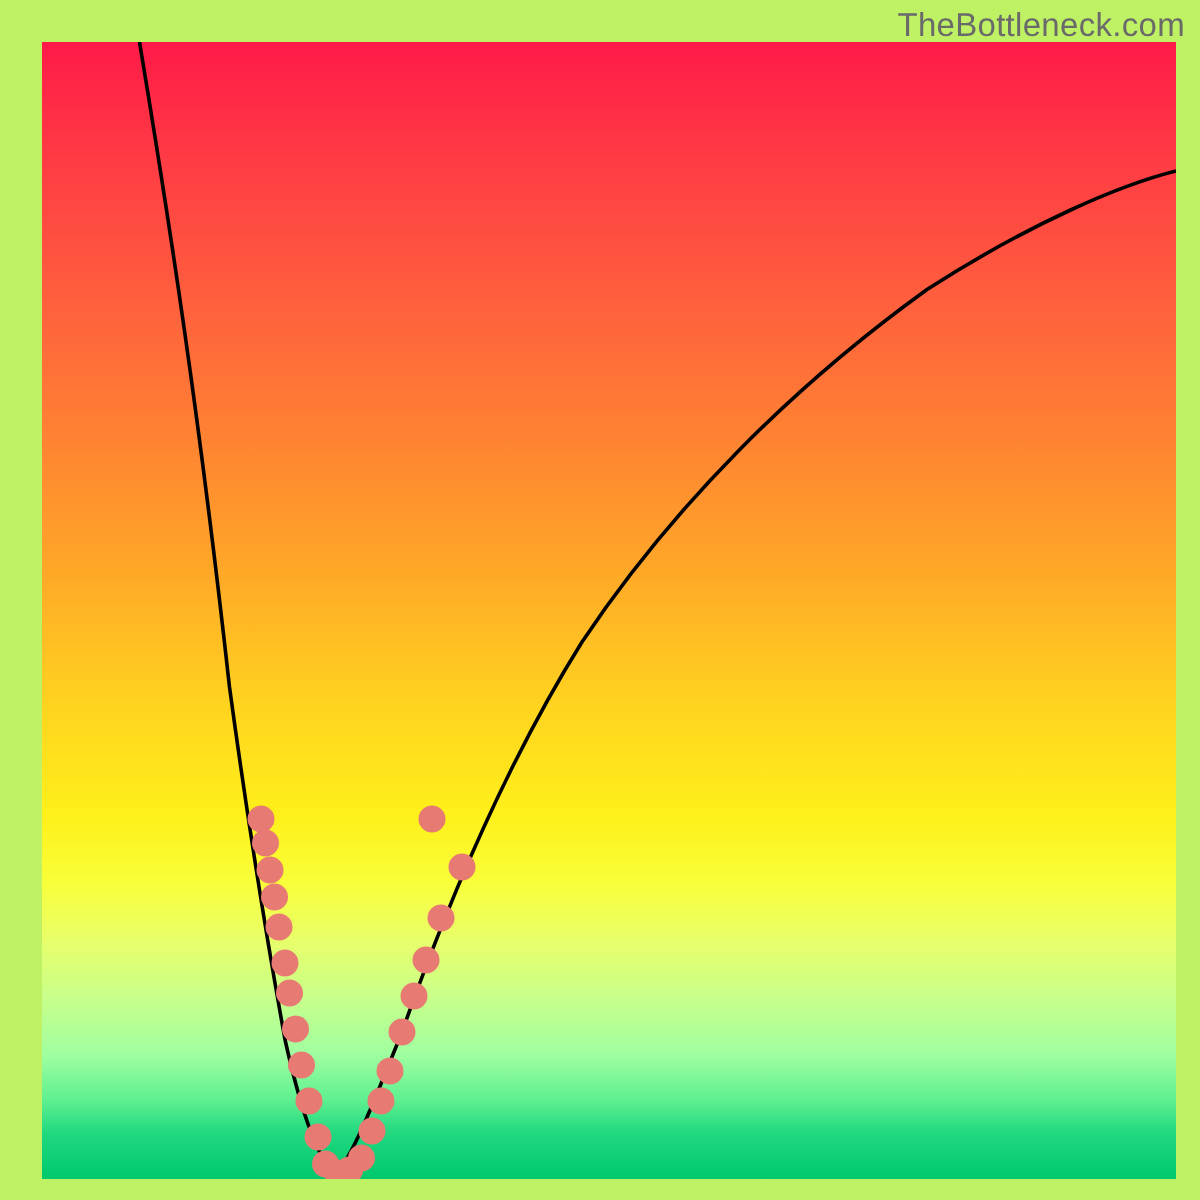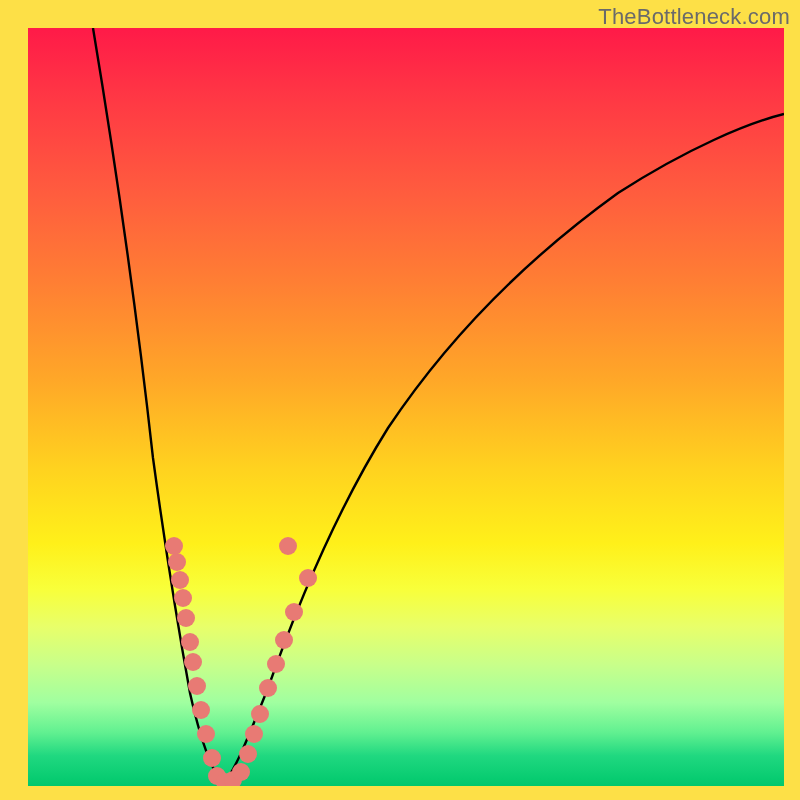--- a/index.html
+++ b/index.html
@@ -7,21 +7,21 @@
     padding: 0;
     width: 800px;
     height: 800px;
     background: #000;
     overflow: hidden;
   }
   .frame {
     width: 800px;
     height: 800px;
     position: relative;
-    background: #fde047;
+    background: #bef264;
   }
   .plot-area {
     position: absolute;
     left: 28px;
     top: 28px;
     width: 756px;
     height: 758px;
     
     background: linear-gradient(
       to bottom,

